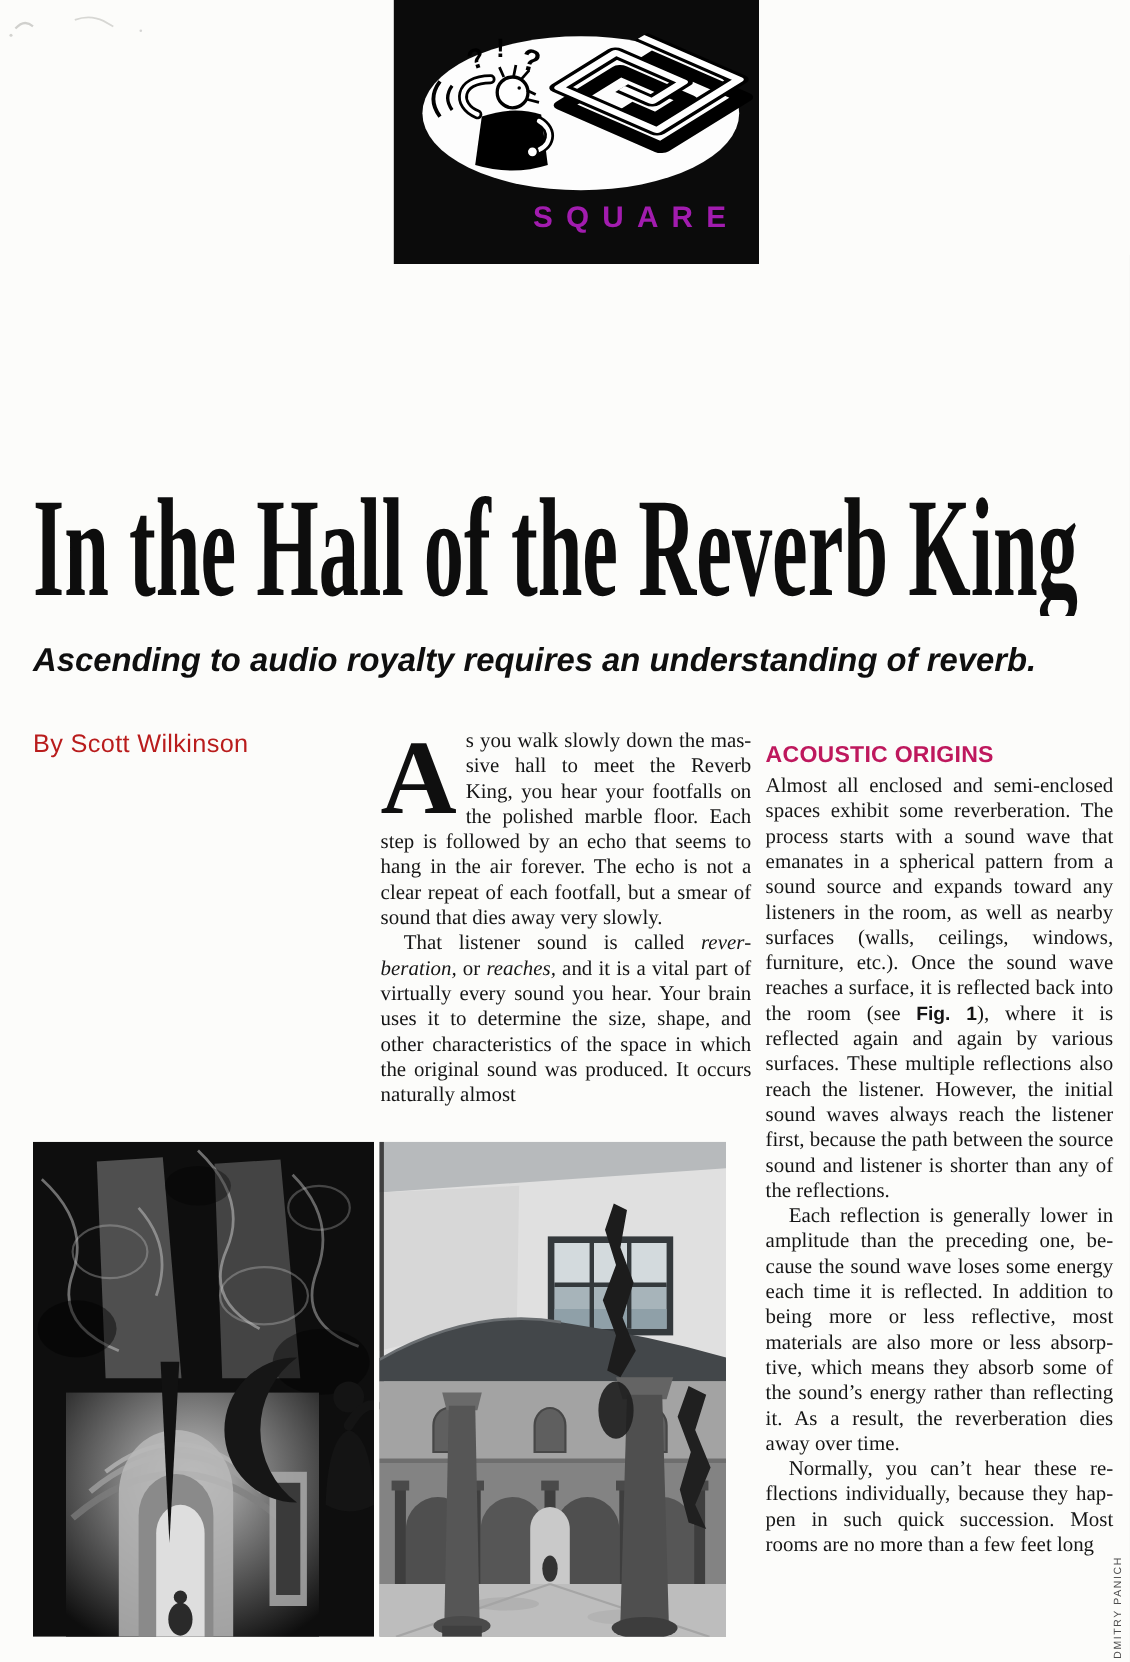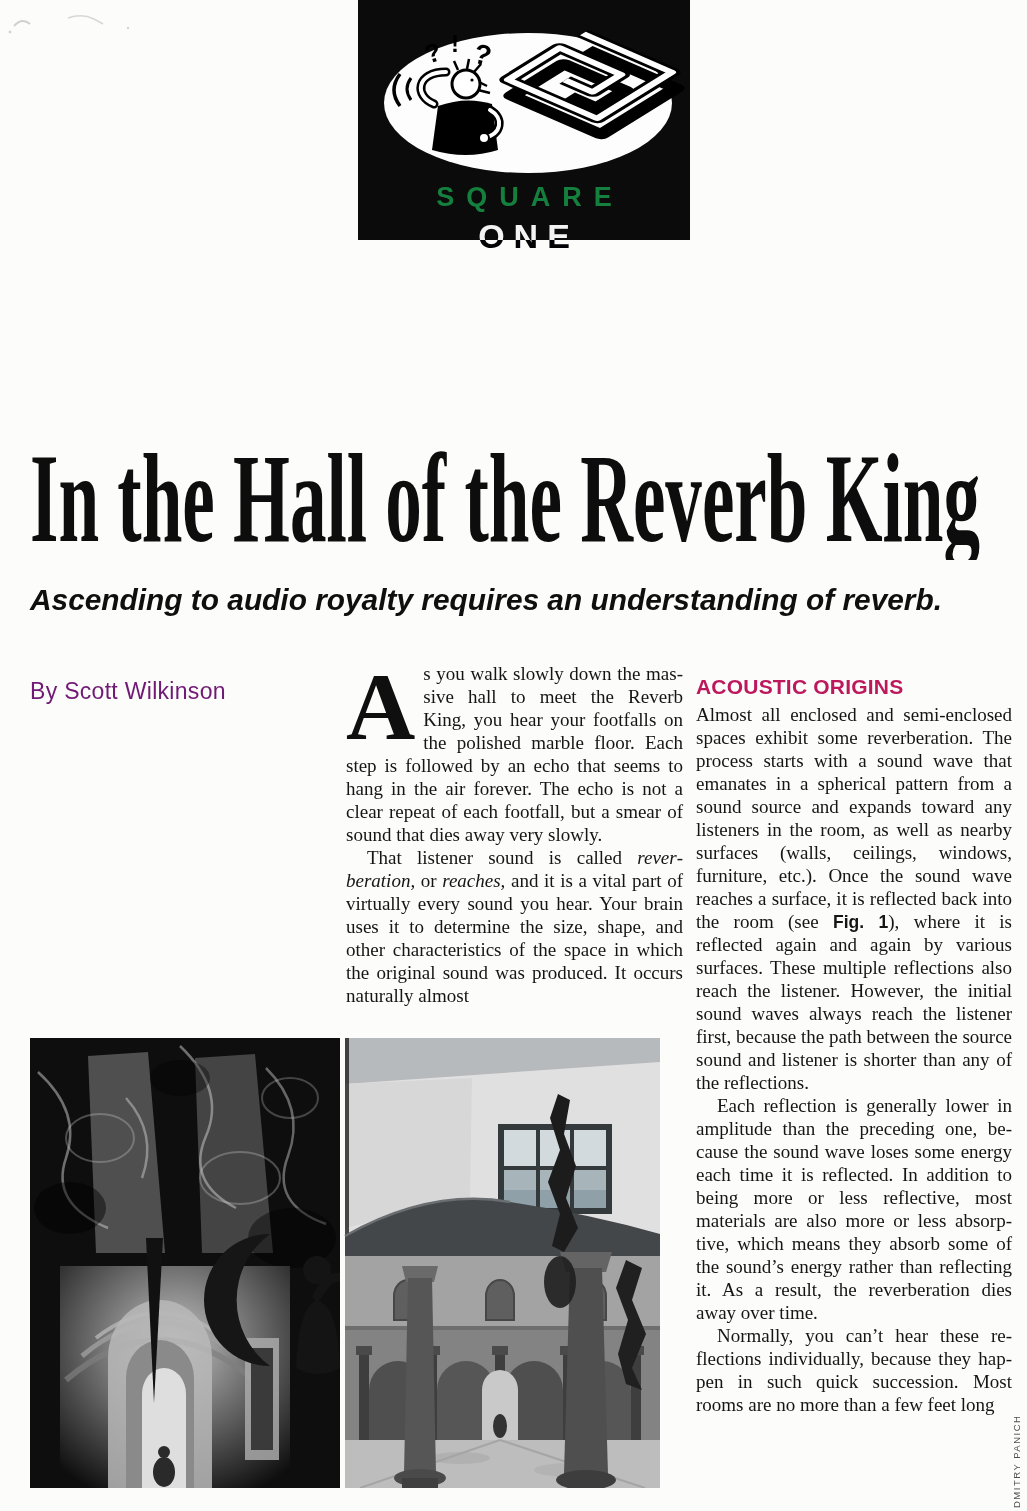--- a/index.html
+++ b/index.html
@@ -4,34 +4,34 @@
 <style>
   html,body{margin:0;padding:0;}
   body{width:1027px;height:1511px;background:#e9e9e7;font-family:"Liberation Serif",serif;}
   .page{position:absolute;left:0;top:0;width:1027px;height:1511px;background:#fcfcfa;overflow:hidden;color:#121212;}
 
   
   .pencil{position:absolute;left:6px;top:4px;opacity:.8;}
 
   
   .logo-box{position:absolute;left:358px;top:0;width:332px;height:240px;background:#0b0b0b;}
-  .logo-square{position:absolute;left:358px;top:182px;width:332px;text-align:center;
-    font:700 27px "Liberation Sans",sans-serif;color:#15803d;letter-spacing:12px;text-indent:12px;}
+  .logo-square{position:absolute;left:340px;top:182px;width:332px;text-align:right;
+    font:700 27px "Liberation Sans",sans-serif;color:#a21caf;letter-spacing:12px;text-indent:12px;}
   .logo-one{position:absolute;left:358px;top:217px;width:332px;text-align:center;
     font:700 34px "Liberation Sans",sans-serif;color:#fff;letter-spacing:9px;text-indent:9px;
     mix-blend-mode:difference;}
 
   
   .headline-svg{position:absolute;left:28px;top:446px;}
   .deck-svg{position:absolute;left:28px;top:576px;}
 
   
   .columns{position:absolute;left:30px;top:662px;width:982px;display:grid;
     grid-template-columns:303px 337px 316px;column-gap:13px;align-items:start;}
-  .byline{font:400 23px/28px "Liberation Sans",sans-serif;color:#701a75;margin-top:15px;letter-spacing:.3px;}
+  .byline{font:400 23px/28px "Liberation Sans",sans-serif;color:#b91c1c;margin-top:0;letter-spacing:.3px;}
   .col p{margin:0;font-size:19px;line-height:23px;text-align:justify;hyphens:manual;color:#151515;}
   .col p.indent{text-indent:21px;}
   .dropcap{float:left;font:700 96px/80px "Liberation Serif",serif;margin:5px 8px 0 0;color:#0f0f0f;}
   .col h2{margin:13px 0 5px 0;font:700 21px/23px "Liberation Sans",sans-serif;color:#be185d;letter-spacing:.2px;}
   .figref{font:700 17.5px "Liberation Sans",sans-serif;margin-top:36px;}
   em{font-style:italic;}
 
   
   .collage{position:absolute;left:30px;top:1038px;width:630px;height:450px;margin:0;}
 
@@ -79,21 +79,20 @@
         <circle cx="8" cy="2" r="1.6" fill="#000"></circle>
         <path d="M15,4 l8,4 M14,12 l12,3" stroke="#000" stroke-width="2.5" fill="none"></path>
         <path d="M-26,28 Q2,18 28,26 L34,72 Q2,82 -32,72 Z" fill="#000"></path>
         <path d="M26,32 C40,40 38,56 20,60" stroke="#000" stroke-width="9" fill="none" stroke-linecap="round"></path>
         <path d="M26,32 C40,40 38,56 20,60" stroke="#fff" stroke-width="4" fill="none" stroke-linecap="round"></path>
         <circle cx="20" cy="60" r="5" fill="#fff" stroke="#000" stroke-width="2"></circle>
       </g>
     </svg>
   </div>
   <div class="logo-square">SQUARE</div>
-  <div class="logo-one">ONE</div>
 
   <svg class="headline-svg" width="972" height="114" viewBox="0 0 972 114">
     <text x="2" y="95" font-size="128" font-weight="bold" font-family="'Liberation Serif',serif" fill="#0d0d0d" textLength="950" lengthAdjust="spacingAndGlyphs">In the Hall of the Reverb King</text>
   </svg>
 
   <svg class="deck-svg" width="940" height="46" viewBox="0 0 940 46">
     <text x="2" y="34" font-size="30" font-weight="bold" font-style="italic" font-family="'Liberation Sans',sans-serif" fill="#0f0f0f" textLength="912" lengthAdjust="spacingAndGlyphs">Ascending to audio royalty requires an understanding of reverb.</text>
   </svg>
 
   <div class="columns">

